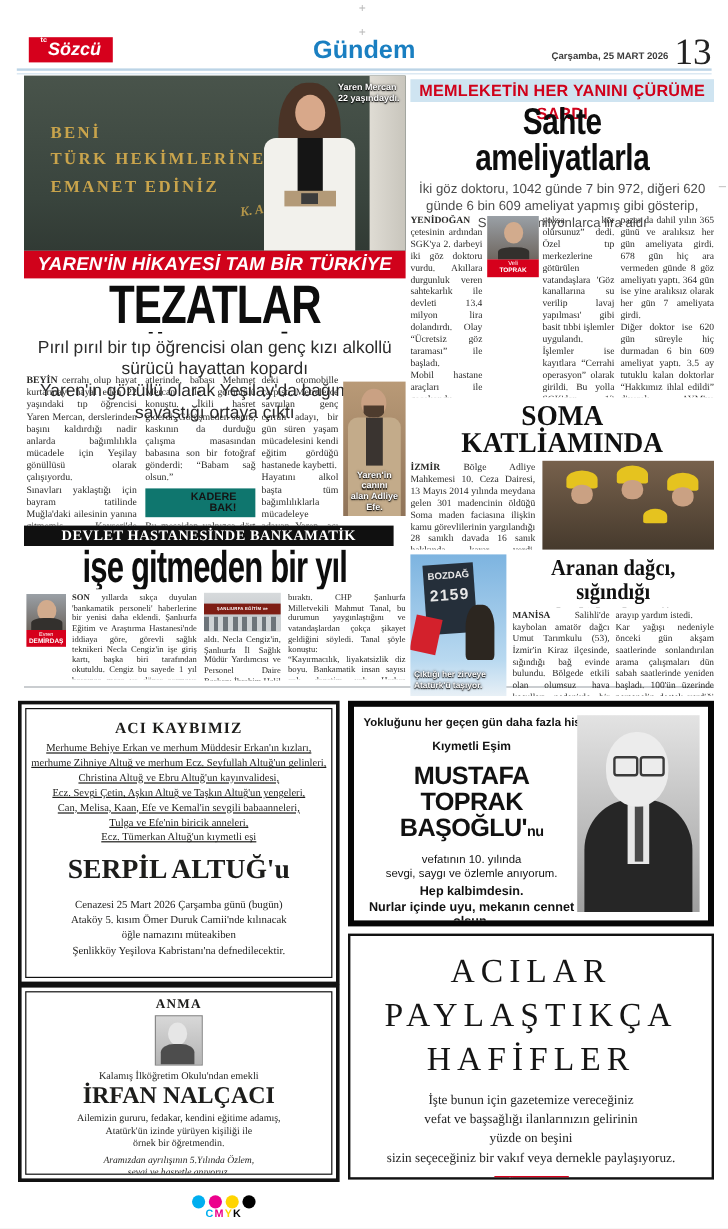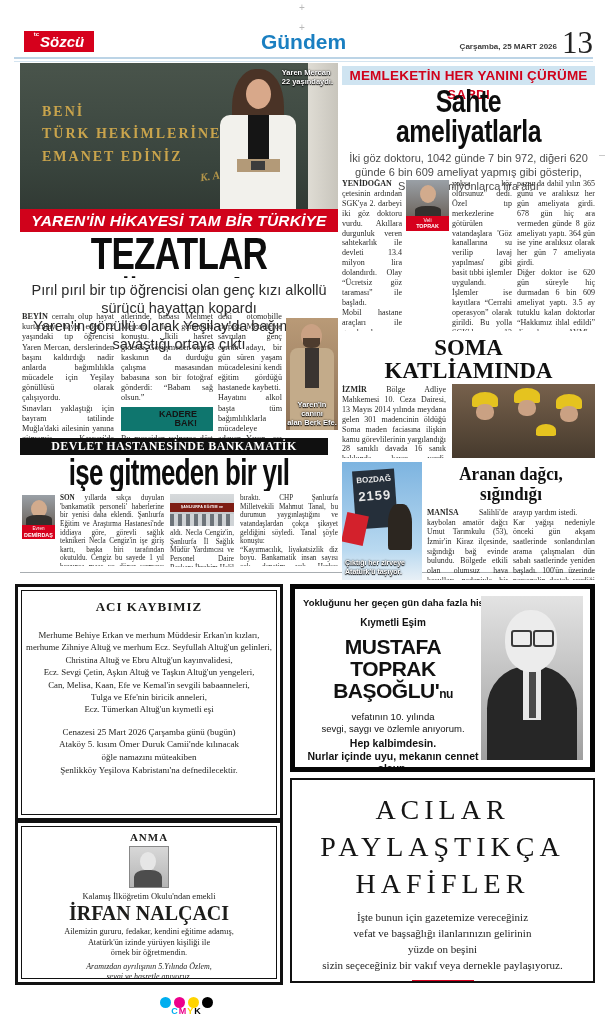--- a/index.html
+++ b/index.html
@@ -122,21 +122,21 @@
   .ccol1{left:427px;top:508px;width:81px;height:72px;font-size:7.8px;}
   .ccol2{left:513px;top:508px;width:82px;height:72px;font-size:7.8px;}
   .boz-cap{left:3px;bottom:4px;width:64px;font-size:7px;}
 
   
   .obit{position:absolute;border:3px solid #111;background:#fff;}
   .obit-inner{position:absolute;left:3px;right:3px;top:3px;bottom:3px;border:1px solid #111;
               overflow:hidden;text-align:center;}
   .aci{left:15px;top:584px;width:262px;height:231px;}
   .aci .title{font:700 13px "Liberation Serif",serif;letter-spacing:1px;margin-top:8px;}
-  .aci .intro{font:400 8.8px/12.4px "Liberation Serif",serif;margin-top:14px;}
+  .aci .intro{font:400 8.8px/12.4px "Liberation Serif",serif;margin-top:2px;text-decoration:underline;}
   .aci .name{font:700 23px "Liberation Serif",serif;margin-top:8px;}
   .aci .after{font:400 9px "Liberation Serif",serif;margin-top:8px;}
   .aci .funeral{font:400 9px/12.6px "Liberation Serif",serif;margin-top:10px;}
 
   .anma{left:15px;top:820px;width:262px;height:159px;}
   .anma .title{font:700 11px "Liberation Serif",serif;letter-spacing:1px;margin-top:4px;}
   .anma .photo-frame{width:38px;height:40px;margin:3px auto 0;background:linear-gradient(180deg,#d8d8d8,#b4b4b4);
                      border:1px solid #888;position:relative;overflow:hidden;}
   .anma .photo-frame .face{position:absolute;left:10px;top:5px;width:16px;height:19px;background:#e6e6e6;border-radius:50%;}
   .anma .photo-frame .suit{position:absolute;left:4px;top:23px;width:28px;height:17px;background:#4d4d4d;border-radius:40% 40% 0 0;}
@@ -228,21 +228,21 @@
   <div class="abs lcol3 bodytext just hide-x"><span class="prelines">deki otomobille çarpıştı. Metrelerce savrulan genç cerrah adayı, bir gün süren yaşam mücadelesini kendi eğitim gördüğü hastanede kaybetti.
 Hayatını alkol başta tüm bağımlılıklarla mücadeleye adayan Yaren, acı bir tesadüfle alkollü sürücünün kurbanı oldu.
 Son yolculuğuna uğurlanırken, tabutunun üzerine hiçbir zaman giyemeyeceği doktor önlüğü örtüldü...</span></div>
 
   <div class="photo kadir-photo">
     <div class="k-coat"></div>
     <div class="k-lapel"></div>
     <div class="k-head"></div>
     <div class="k-beard"></div>
     <div class="pcap kadir-cap prelines">Yaren'in canını
-alan Berk Efe.</div>
+alan Adliye Efe.</div>
   </div>
 
   <div class="abs kicker-black">DEVLET HASTANESİNDE BANKAMATİK PERSONEL VAKASI</div>
   <div class="abs headline2 hide-x"><span class="sqz">işe gitmeden bir yıl maaş</span></div>
 
   <div class="byline sal-by">
     <div class="by-photo">
         <div class="by-face"></div>
         <div class="by-body"></div>
       </div>
@@ -307,20 +307,21 @@
   <div class="obit aci">
     <div class="obit-inner">
       <div class="title">ACI KAYBIMIZ</div>
       <div class="intro prelines">Merhume Behiye Erkan ve merhum Müddesir Erkan'ın kızları,
 merhume Zihniye Altuğ ve merhum Ecz. Seyfullah Altuğ'un gelinleri,
 Christina Altuğ ve Ebru Altuğ'un kayınvalidesi,
 Ecz. Sevgi Çetin, Aşkın Altuğ ve Taşkın Altuğ'un yengeleri,
 Can, Melisa, Kaan, Efe ve Kemal'in sevgili babaanneleri,
 Tulga ve Efe'nin biricik anneleri,
 Ecz. Tümerkan Altuğ'un kıymetli eşi</div>
+      <div class="name">SERPİL ALTUĞ'u</div>
       <div class="funeral prelines">Cenazesi 25 Mart 2026 Çarşamba günü (bugün)
 Ataköy 5. kısım Ömer Duruk Camii'nde kılınacak
 öğle namazını müteakiben
 Şenlikköy Yeşilova Kabristanı'na defnedilecektir.</div>
 
     </div>
   </div>
 
   <div class="obit anma">
     <div class="obit-inner">

